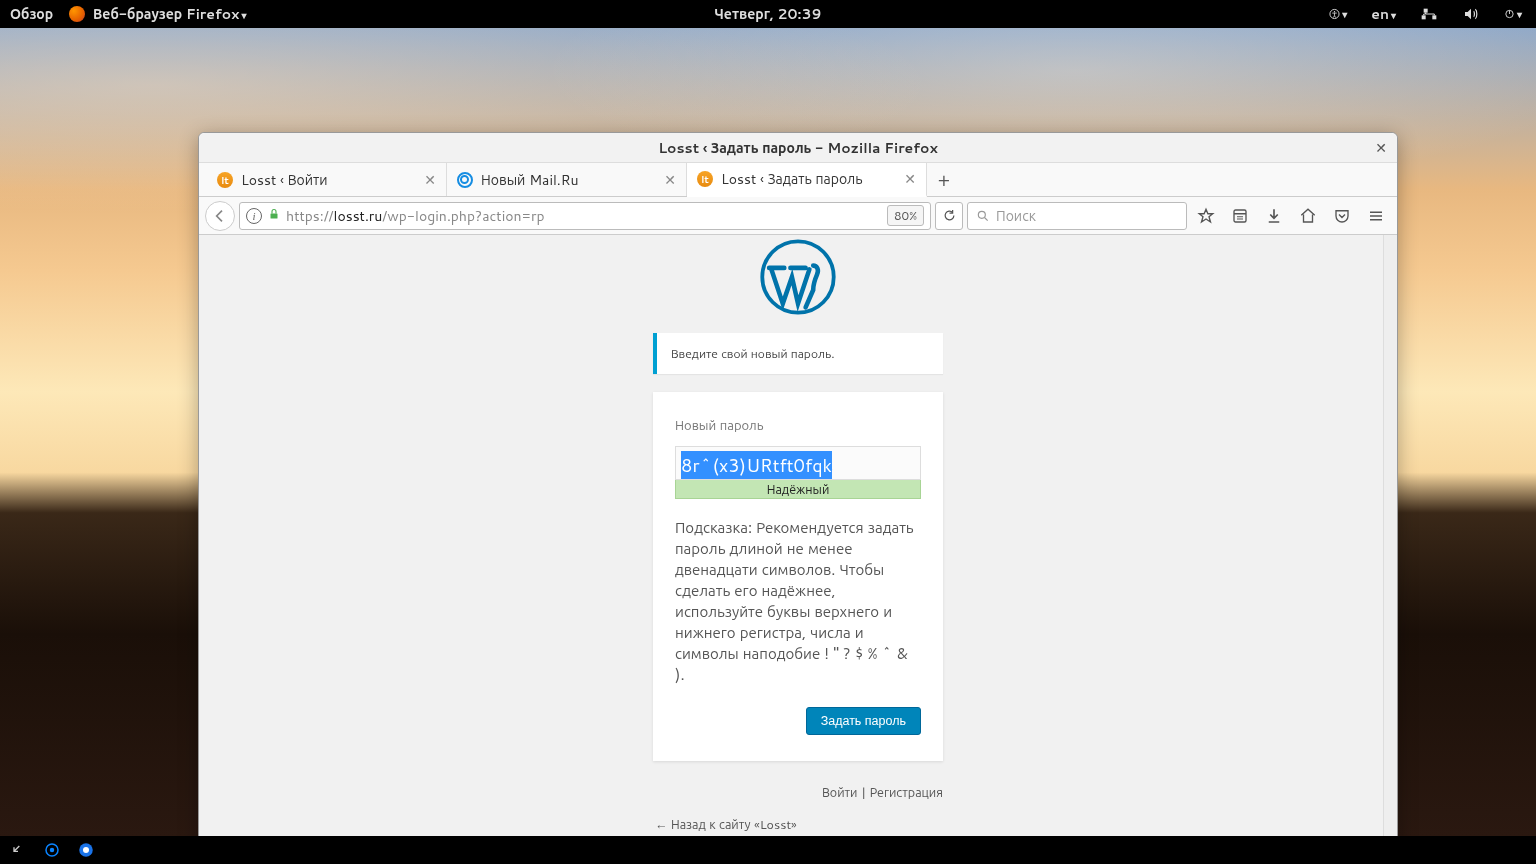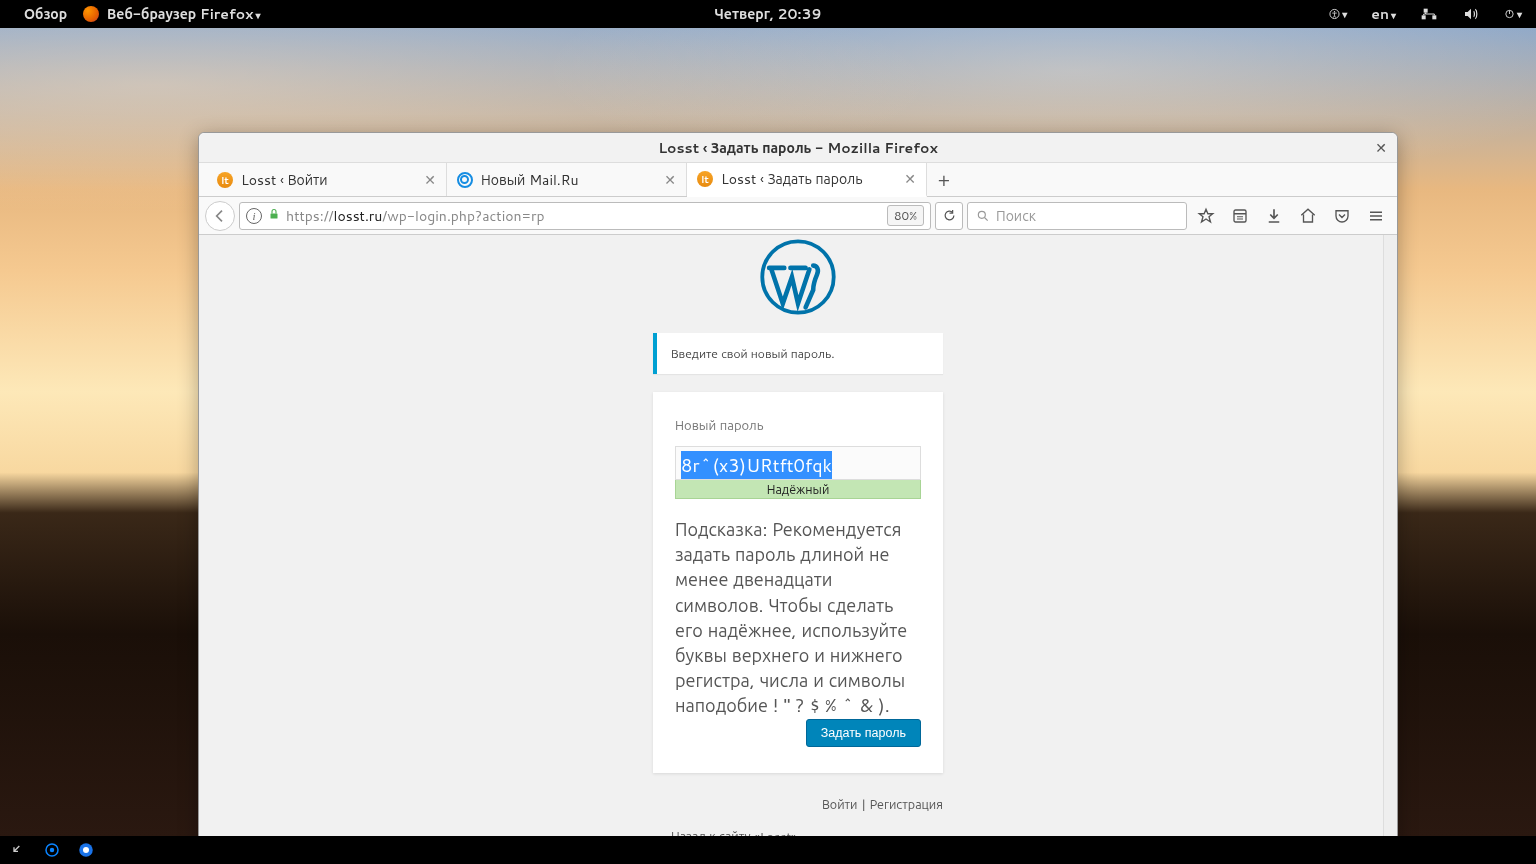--- a/index.html
+++ b/index.html
@@ -45,21 +45,21 @@
   top: 0; left: 0; right: 0;
   height: 28px;
   background: #000;
   color: #ddd;
   display: flex;
   align-items: center;
   font-size: 14px;
   font-weight: bold;
   z-index: 10;
 }
-.panel-left { display: flex; align-items: center; gap: 4px; padding-left: 24px; }
+.panel-left { display: flex; align-items: center; gap: 4px; padding-left: 10px; }
 .panel-center { position: absolute; left: 50%; transform: translateX(-50%); }
 .panel-right { margin-left: auto; display: flex; align-items: center; gap: 24px; padding-right: 14px; }
 .panel-item { cursor: pointer; }
 .ff-icon {
   width: 16px; height: 16px;
   background: radial-gradient(circle at 30% 30%, #ff9500 0%, #e66000 60%, #c13832 100%);
   border-radius: 50%;
   display: inline-block;
   margin-right: 4px;
   vertical-align: middle;
@@ -320,27 +320,28 @@
 .strength {
   background: #c3e6b4;
   border: 1px solid #a8d495;
   text-align: center;
   font-size: 12.5px;
   padding: 0 0;
   color: #222;
   margin-top: -1px;
 }
 .hint {
-  font-size: 18px;
+  font-size: 15px;
   color: #555;
   margin-top: 18px;
   line-height: 1.4;
 }
 .submit-row {
   text-align: right;
+  margin-top: 22px;
 }
 .submit-btn {
   background: #0085ba;
   border: 1px solid #006799;
   color: #fff;
   padding: 6px 14px;
   font-size: 12.5px;
   border-radius: 3px;
   cursor: pointer;
 }

